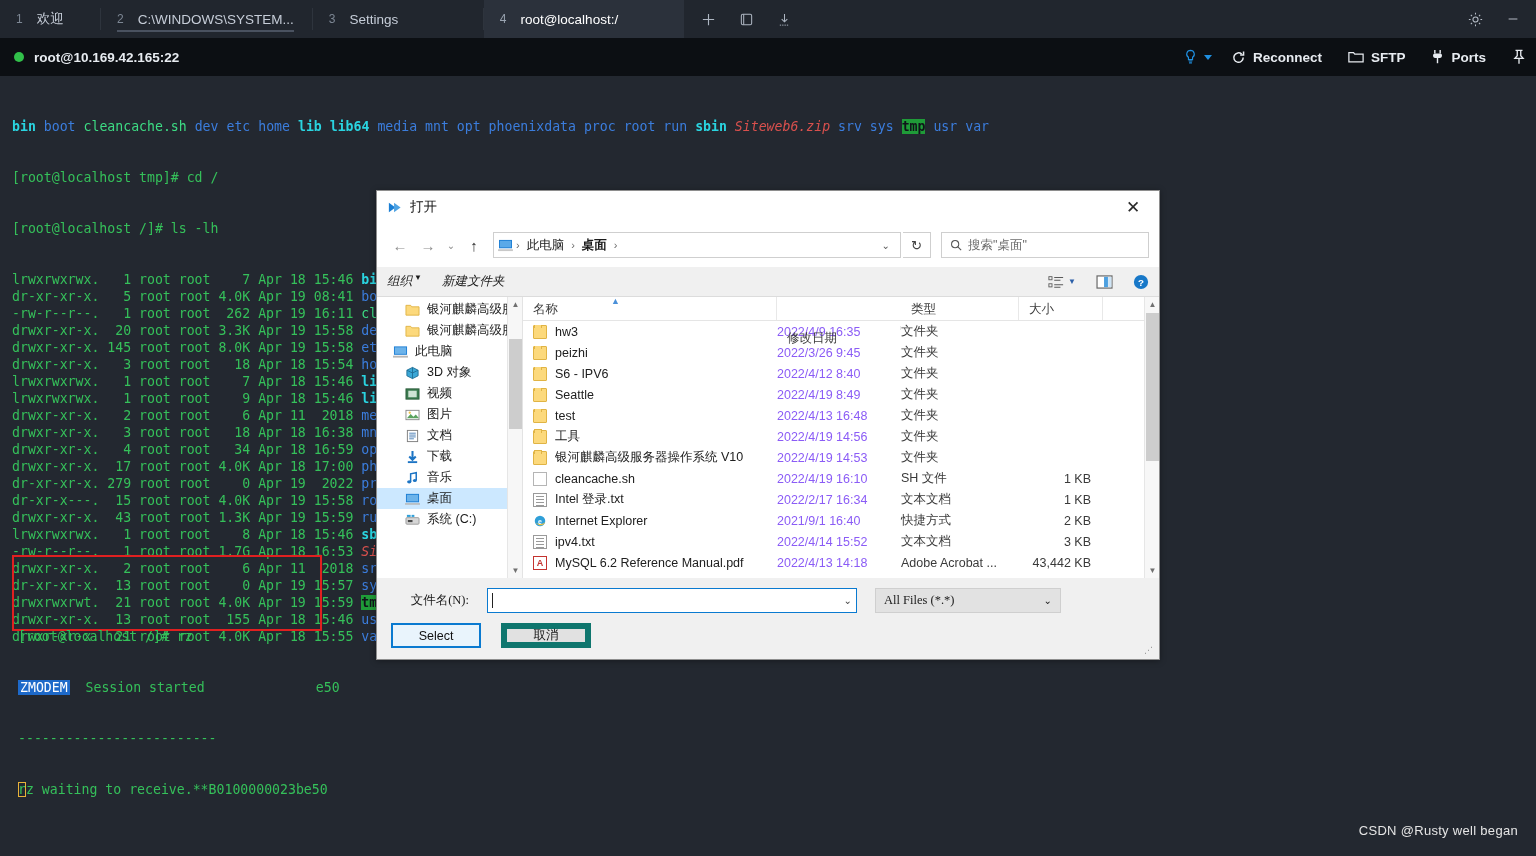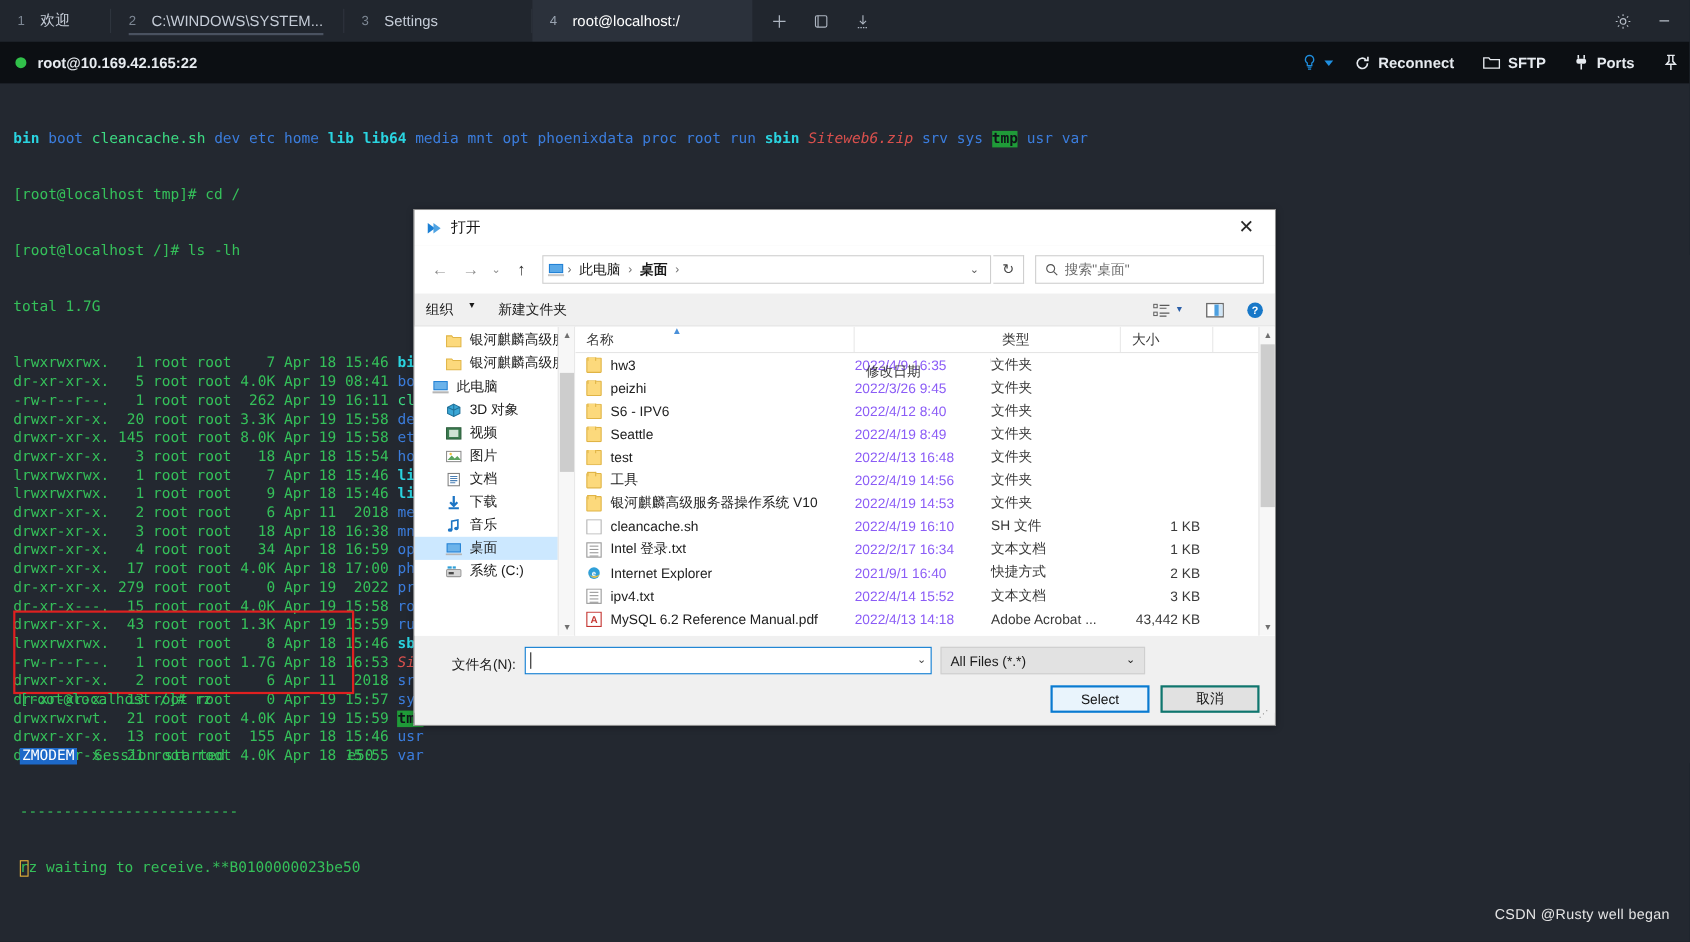--- a/index.html
+++ b/index.html
@@ -119,21 +119,21 @@
   .searchbox {
     width:208px; height:26px; border:1px solid #cfcfcf; background:#fff; margin-left:8px;
     display:flex; align-items:center; gap:6px; padding:0 8px;
   }
   .searchbox .ph { color:#6d6d6d; font-size:12.5px; }
 
   .toolrow {
     height:30px; background:#f0f0f0; display:flex; align-items:center; padding:0 10px; gap:20px;
     border-bottom:1px solid #dcdcdc;
   }
-  .tbtn { display:flex; align-items:flex-start; gap:13px; font-size:12.5px; color:#1a1a1a; cursor:pointer;}
+  .tbtn { display:flex; align-items:flex-start; gap:2px; font-size:12.5px; color:#1a1a1a; cursor:pointer;font-style:italic;}
   .tspacer{ flex:1; }
   .ticon2 { display:flex; align-items:center; gap:4px; cursor:pointer; }
 
   .dlg-body { display:flex; height:281px; background:#fff; }
   .tree {
     width:146px; background:#fff; border-right:1px solid #e3e3e3;
     position:relative; overflow:hidden; padding-top:2px;
   }
   .tnode { height:21px; display:flex; align-items:center; gap:7px; padding-left:16px; font-size:12.5px; color:#1a1a1a; cursor:pointer; white-space:nowrap;}
   .tnode.ind { padding-left:28px; }
@@ -173,39 +173,39 @@
   .fileblank { background:#ffffff; border:1px solid #b5b5b5; }
   .filetxt { background:#ffffff; border:1px solid #9a9a9a; }
   .filetxt:after{
     content:""; position:absolute; left:2px; top:2px; right:2px; height:1px;
     background:#9a9a9a; box-shadow:0 3px 0 #9a9a9a,0 6px 0 #9a9a9a,0 9px 0 #9a9a9a;
   }
   .filepdf { background:#ffffff; border:1px solid #c4332f; }
   .filepdf:after{ content:"A"; position:absolute; inset:0; color:#c4332f; font-size:9px; font-weight:bold; text-align:center; line-height:12px;}
 
   .dlg-foot { background:#f0f0f0; padding:10px 14px 0 14px; }
-  .fnrow { display:flex; align-items:flex-end; gap:8px; }
+  .fnrow { display:flex; align-items:center; gap:18px;font-family:Liberation Serif, serif; }
   .fnlabel { width:78px; text-align:right; font-size:12.5px; color:#1a1a1a; }
   .fninput {
     width:370px; height:25px; border:1.5px solid #0a7ad0; background:#fff;
     display:flex; align-items:center; padding:0 4px;
   }
   .fninput .caret{ width:1px; height:15px; background:#222; }
   .fninput .val{ flex:1; font-size:12.5px; color:#111;}
   .fninput .dd{ color:#454545; font-size:10px; padding-left:6px;}
   .filter {
     width:186px; height:25px; background:#e2e2e2; border:1px solid #cfcfcf;
     display:flex; align-items:center; justify-content:space-between; padding:0 8px;
     font-size:12.5px; color:#1a1a1a; cursor:pointer;
   }
-  .btnrow { display:flex; justify-content:flex-end; gap:10px; padding-top:10px; }
+  .btnrow { display:flex; justify-content:flex-start; gap:20px; padding-top:10px; }
   .btn {
     width:90px; height:25px; font-size:12.5px;
     display:flex; align-items:center; justify-content:center;
-    background:#e1e1e1; border:2px solid #0f766e; cursor:pointer; color:#111;
+    background:#e1e1e1; border:6px solid #0f766e; cursor:pointer; color:#111;
   }
   .btn.primary { background:#e9f4fc; border:2px solid #0a7ad0; }
   .grip { position:absolute; right:5px; bottom:4px; color:#9a9a9a; font-size:9px; letter-spacing:1px; }
 </style>
 </head>
 <body>
 
 <div id="root">
 
   <div class="tabbar">
@@ -309,21 +309,20 @@
       <svg width="14" height="16" viewBox="0 0 16 18">
           <path d="M4 1.4h8M6 1.4v6.2L3.3 10.6h9.4L10 7.6V1.4M8 10.6v6" stroke="#e7ebf0" stroke-width="1.5" fill="none"></path>
         </svg>
     </div>
   </div>
 
   <div class="term">
     <div class="tl"><span class="c-cyan">bin</span> <span class="c-blue">boot</span> <span class="c-gb">cleancache.sh</span> <span class="c-blue">dev</span> <span class="c-blue">etc</span> <span class="c-blue">home</span> <span class="c-cyan">lib</span> <span class="c-cyan">lib64</span> <span class="c-blue">media</span> <span class="c-blue">mnt</span> <span class="c-blue">opt</span> <span class="c-blue">phoenixdata</span> <span class="c-blue">proc</span> <span class="c-blue">root</span> <span class="c-blue">run</span> <span class="c-cyan">sbin</span> <span class="c-red">Siteweb6.zip</span> <span class="c-blue">srv</span> <span class="c-blue">sys</span> <span class="c-tmp">tmp</span> <span class="c-blue">usr</span> <span class="c-blue">var</span></div>
     <div class="tl c-g">[root@localhost tmp]# cd /</div>
     <div class="tl c-g">[root@localhost /]# ls -lh</div>
-    <div class="tl c-g">total 1.7G</div>
     <div id="listing"><div class="tl"><span class="c-g">lrwxrwxrwx.   1 root root    7 Apr 18 15:46 </span><span class="c-cyan">bin</span><span class="c-g"> -&gt; </span><span class="c-blue">usr/bin</span></div><div class="tl"><span class="c-g">dr-xr-xr-x.   5 root root 4.0K Apr 19 08:41 </span><span class="c-blue">boot</span></div><div class="tl"><span class="c-g">-rw-r--r--.   1 root root  262 Apr 19 16:11 </span><span class="c-gb">cleancache.sh</span></div><div class="tl"><span class="c-g">drwxr-xr-x.  20 root root 3.3K Apr 19 15:58 </span><span class="c-blue">dev</span></div><div class="tl"><span class="c-g">drwxr-xr-x. 145 root root 8.0K Apr 19 15:58 </span><span class="c-blue">etc</span></div><div class="tl"><span class="c-g">drwxr-xr-x.   3 root root   18 Apr 18 15:54 </span><span class="c-blue">home</span></div><div class="tl"><span class="c-g">lrwxrwxrwx.   1 root root    7 Apr 18 15:46 </span><span class="c-cyan">lib</span><span class="c-g"> -&gt; </span><span class="c-blue">usr/lib</span></div><div class="tl"><span class="c-g">lrwxrwxrwx.   1 root root    9 Apr 18 15:46 </span><span class="c-cyan">lib64</span><span class="c-g"> -&gt; </span><span class="c-blue">usr/lib64</span></div><div class="tl"><span class="c-g">drwxr-xr-x.   2 root root    6 Apr 11  2018 </span><span class="c-blue">media</span></div><div class="tl"><span class="c-g">drwxr-xr-x.   3 root root   18 Apr 18 16:38 </span><span class="c-blue">mnt</span></div><div class="tl"><span class="c-g">drwxr-xr-x.   4 root root   34 Apr 18 16:59 </span><span class="c-blue">opt</span></div><div class="tl"><span class="c-g">drwxr-xr-x.  17 root root 4.0K Apr 18 17:00 </span><span class="c-blue">phoenixdata</span></div><div class="tl"><span class="c-g">dr-xr-xr-x. 279 root root    0 Apr 19  2022 </span><span class="c-blue">proc</span></div><div class="tl"><span class="c-g">dr-xr-x---.  15 root root 4.0K Apr 19 15:58 </span><span class="c-blue">root</span></div><div class="tl"><span class="c-g">drwxr-xr-x.  43 root root 1.3K Apr 19 15:59 </span><span class="c-blue">run</span></div><div class="tl"><span class="c-g">lrwxrwxrwx.   1 root root    8 Apr 18 15:46 </span><span class="c-cyan">sbin</span><span class="c-g"> -&gt; </span><span class="c-blue">usr/sbin</span></div><div class="tl"><span class="c-g">-rw-r--r--.   1 root root 1.7G Apr 18 16:53 </span><span class="c-red">Siteweb6.zip</span></div><div class="tl"><span class="c-g">drwxr-xr-x.   2 root root    6 Apr 11  2018 </span><span class="c-blue">srv</span></div><div class="tl"><span class="c-g">dr-xr-xr-x.  13 root root    0 Apr 19 15:57 </span><span class="c-blue">sys</span></div><div class="tl"><span class="c-g">drwxrwxrwt.  21 root root 4.0K Apr 19 15:59 </span><span class="c-tmp">tmp</span></div><div class="tl"><span class="c-g">drwxr-xr-x.  13 root root  155 Apr 18 15:46 </span><span class="c-blue">usr</span></div><div class="tl"><span class="c-g">drwxr-xr-x.  21 root root 4.0K Apr 18 15:55 </span><span class="c-blue">var</span></div></div>
 
     <div class="rzbox">
       <div style="padding:3px 4px 0 4px">
         <div class="tl c-g">[root@localhost /]# rz</div>
         <div class="tl"><span class="zm">ZMODEM</span><span class="c-g">  Session started              e50</span></div>
         <div class="tl c-g">-------------------------</div>
         <div class="tl"><span class="c-g cursorbox">r</span><span class="c-g">z waiting to receive.**B0100000023be50</span></div>
       </div>
     </div>

